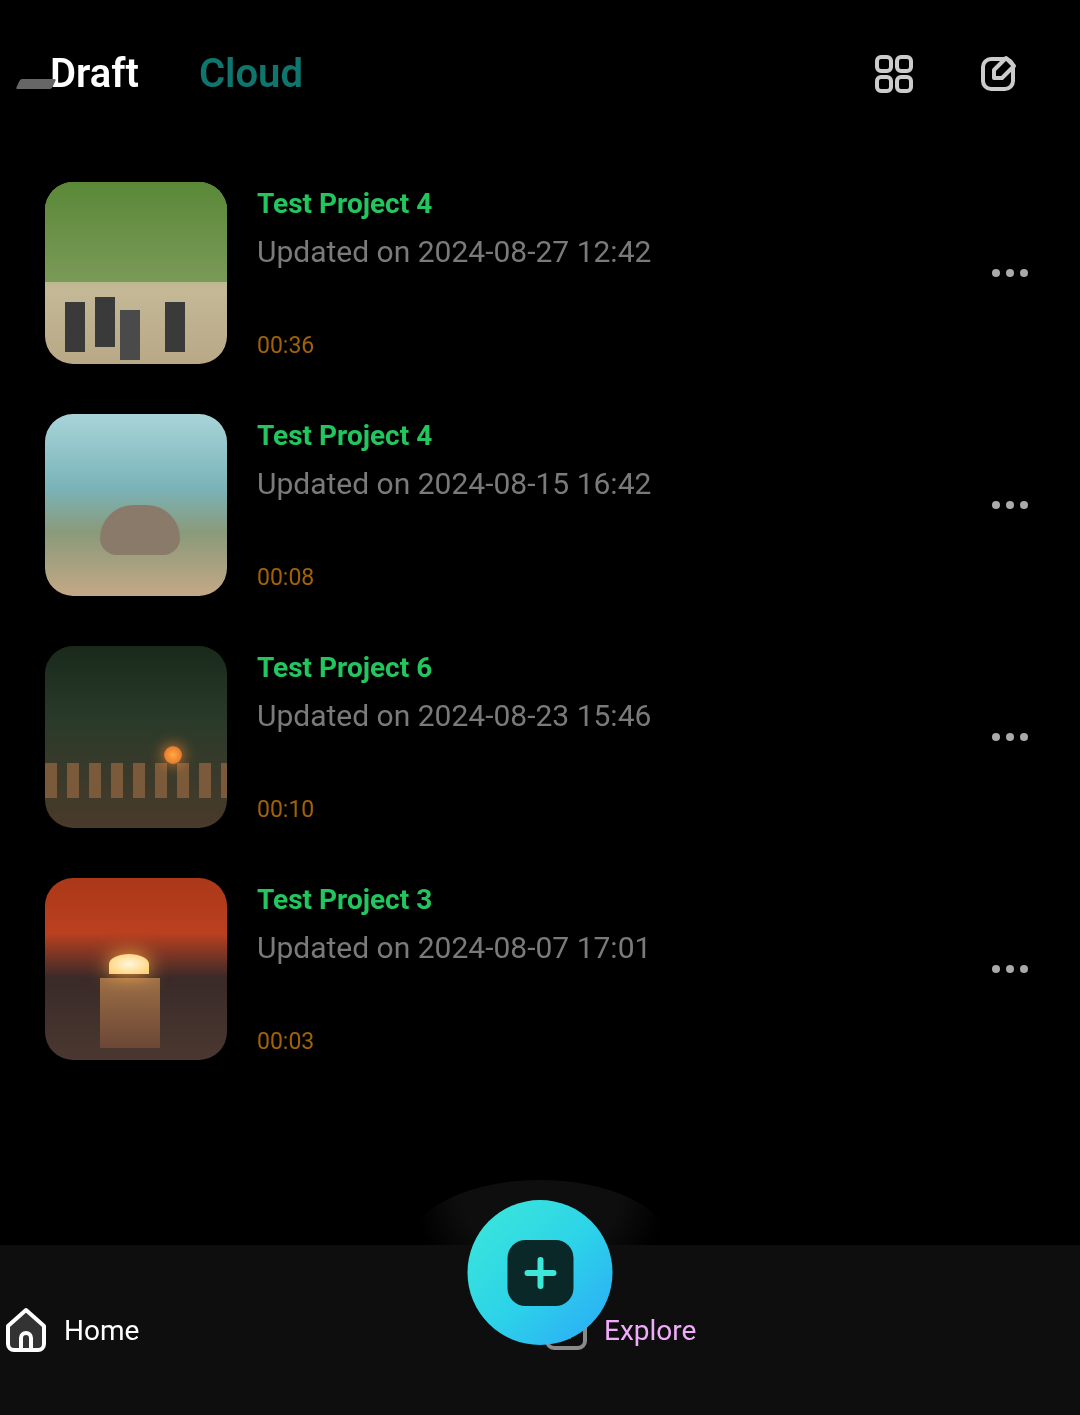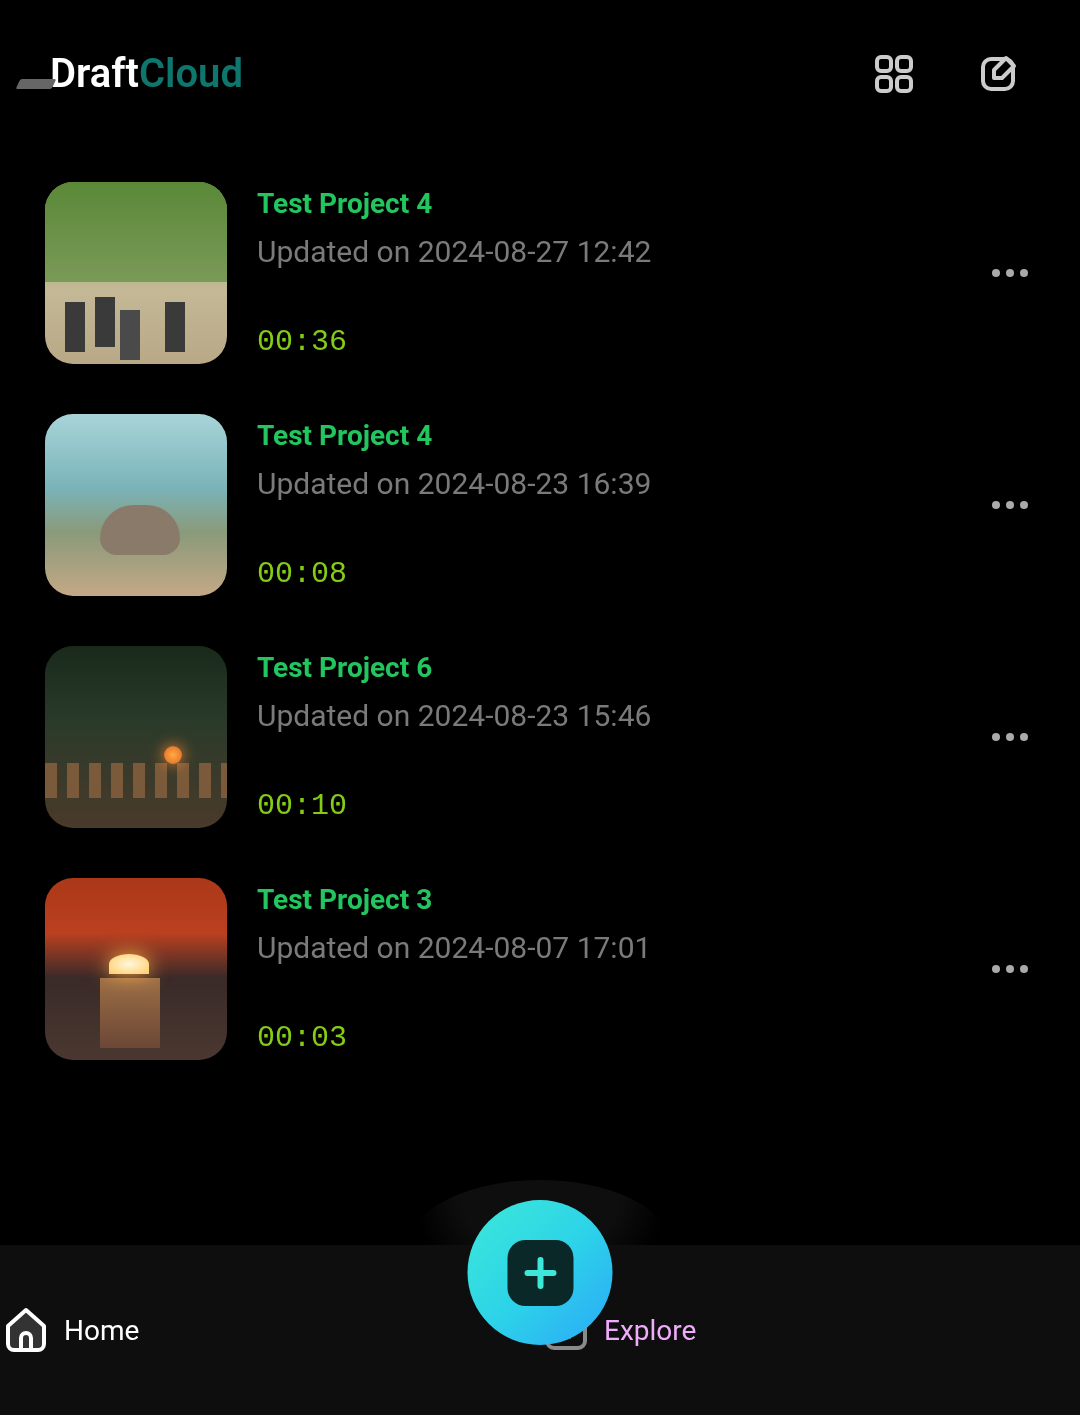--- a/index.html
+++ b/index.html
@@ -17,20 +17,21 @@
       position: relative;
     }
     .header {
       display: flex;
       align-items: center;
       padding: 50px 60px 30px 50px;
     }
     .header-left {
       display: flex;
       align-items: center;
+      gap: 60px;
       flex: 1;
     }
     .tab {
       font-size: 40px;
       font-weight: 600;
       color: #0f766e;
       position: relative;
     }
     .tab.active {
       color: #fff;
@@ -146,24 +147,23 @@
       font-size: 28px;
       font-weight: 700;
       color: #22c55e;
       margin-bottom: 14px;
     }
     .project-updated {
       font-size: 30px;
       color: #7a7a7a;
     }
     .project-duration {
-      font-size: 30px;
-      color: #84cc16;
+      font-size: 23px;
+      color: #a16207;
       margin-top: auto;
-      font-family: Liberation Mono, monospace;
     }
     .more-btn {
       width: 50px;
       display: flex;
       align-items: center;
       justify-content: center;
       cursor: pointer;
     }
     .more-dots {
       display: flex;
@@ -284,21 +284,21 @@
           <span></span>
           <span></span>
         </div>
     </div>
   </div>
 
   <div class="project-item">
     <div class="thumbnail thumb-2"></div>
     <div class="project-info">
       <div class="project-title">Test Project 4</div>
-      <div class="project-updated">Updated on 2024-08-23 16:39</div>
+      <div class="project-updated">Updated on 2024-08-15 16:42</div>
       <div class="project-duration">00:08</div>
     </div>
     <div class="more-btn">
       <div class="more-dots">
           <span></span>
           <span></span>
           <span></span>
         </div>
     </div>
   </div>

